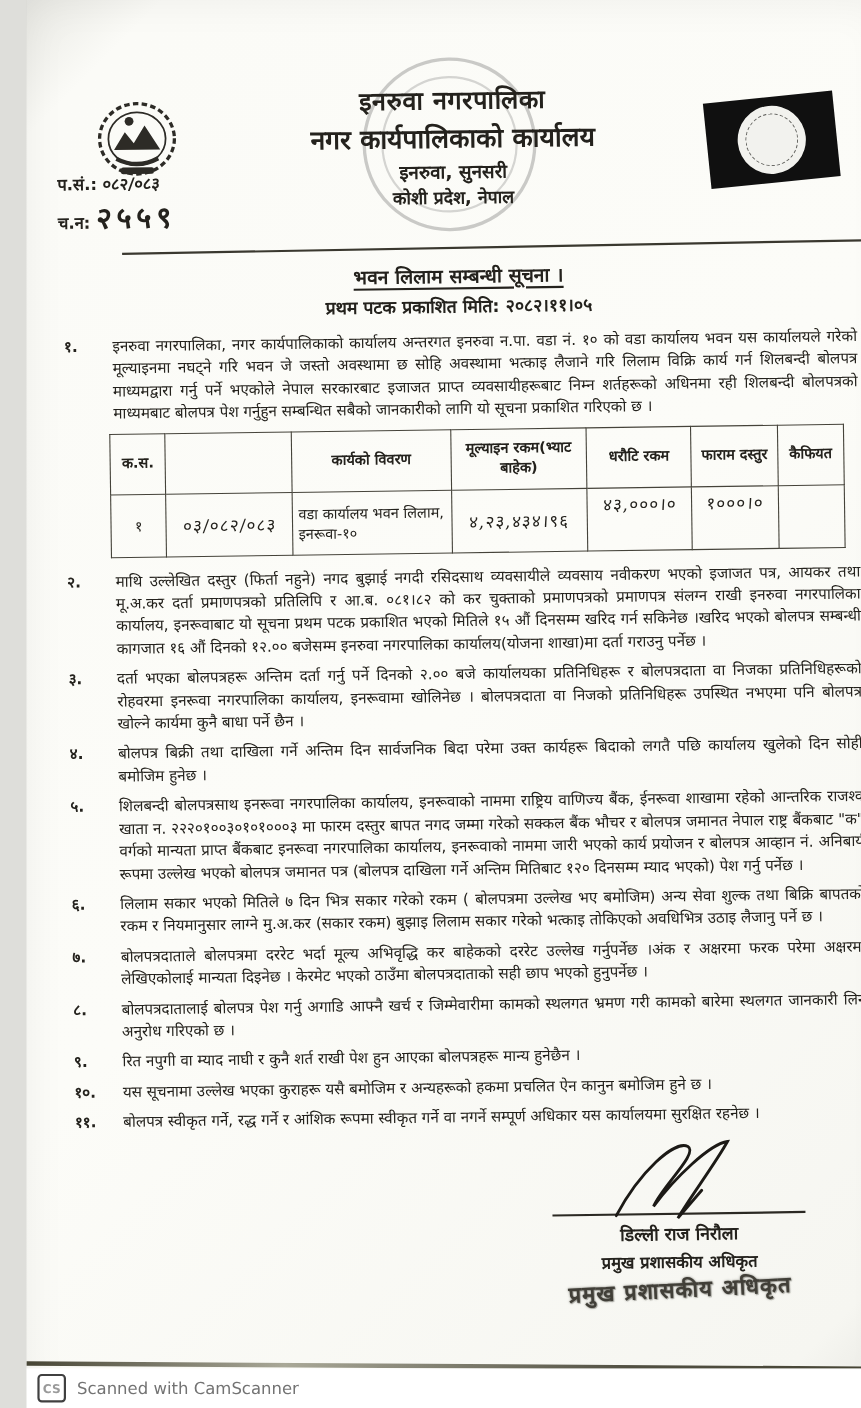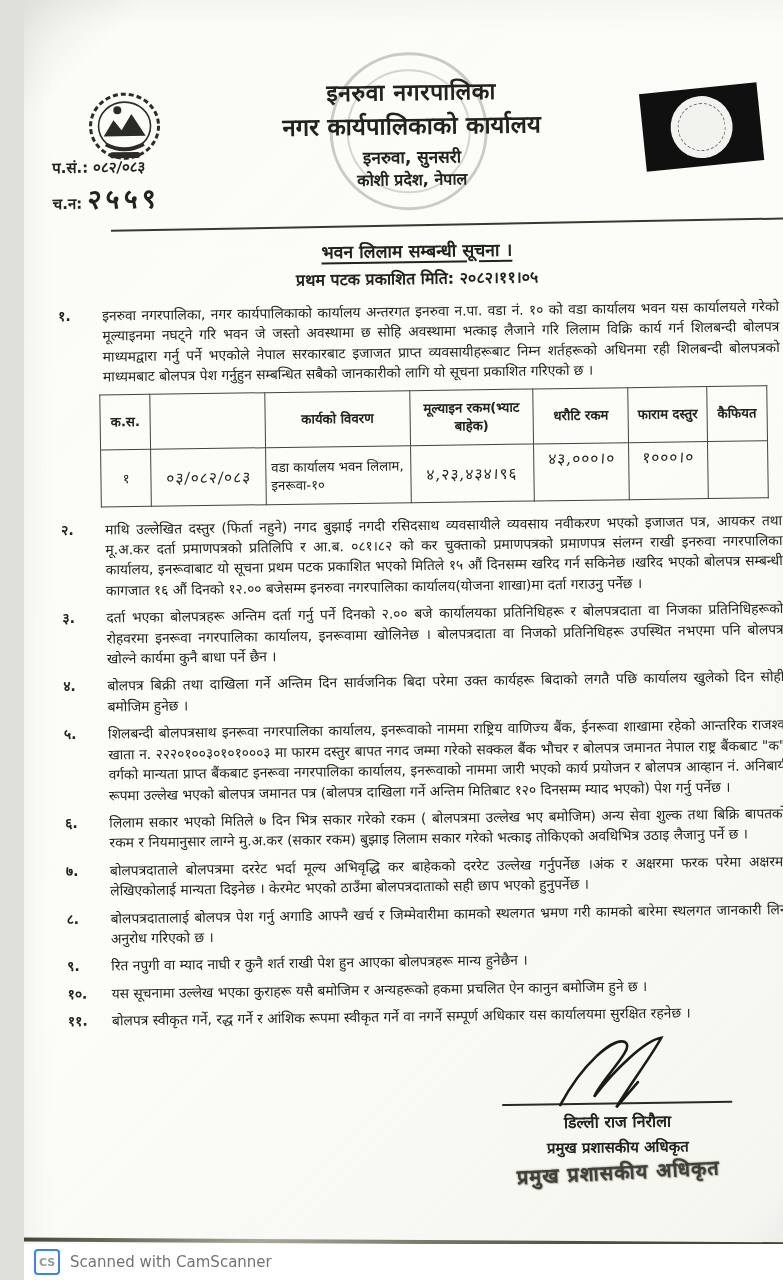--- a/index.html
+++ b/index.html
@@ -96,21 +96,21 @@
   .paper-edge{
     position:absolute;left:0;bottom:36px;width:100%;height:4px;
     background:linear-gradient(90deg,rgba(40,38,20,.85),rgba(90,88,60,.5) 30%,rgba(40,38,22,.8) 70%,rgba(50,48,30,.9));
     transform:rotate(0.35deg);
   }
   .cs-footer{
     position:absolute;left:0;bottom:0;width:100%;height:36px;background:#ffffff;
     display:flex;align-items:center;gap:10px;padding-left:10px;box-sizing:border-box;
   }
   .cs-icon{
-    width:22px;height:22px;border:2px solid #3b82f6;border-radius:4px;
+    width:22px;height:22px;border:2px solid #404040;border-radius:4px;
     display:flex;align-items:center;justify-content:center;
     font-size:11px;font-weight:bold;color:#9a9a9a;background:#fff;
   }
   .cs-text{font-size:15px;color:#737373;}
 </style>
 </head>
 <body>
 
 <div class="scan">
   <div class="content">

